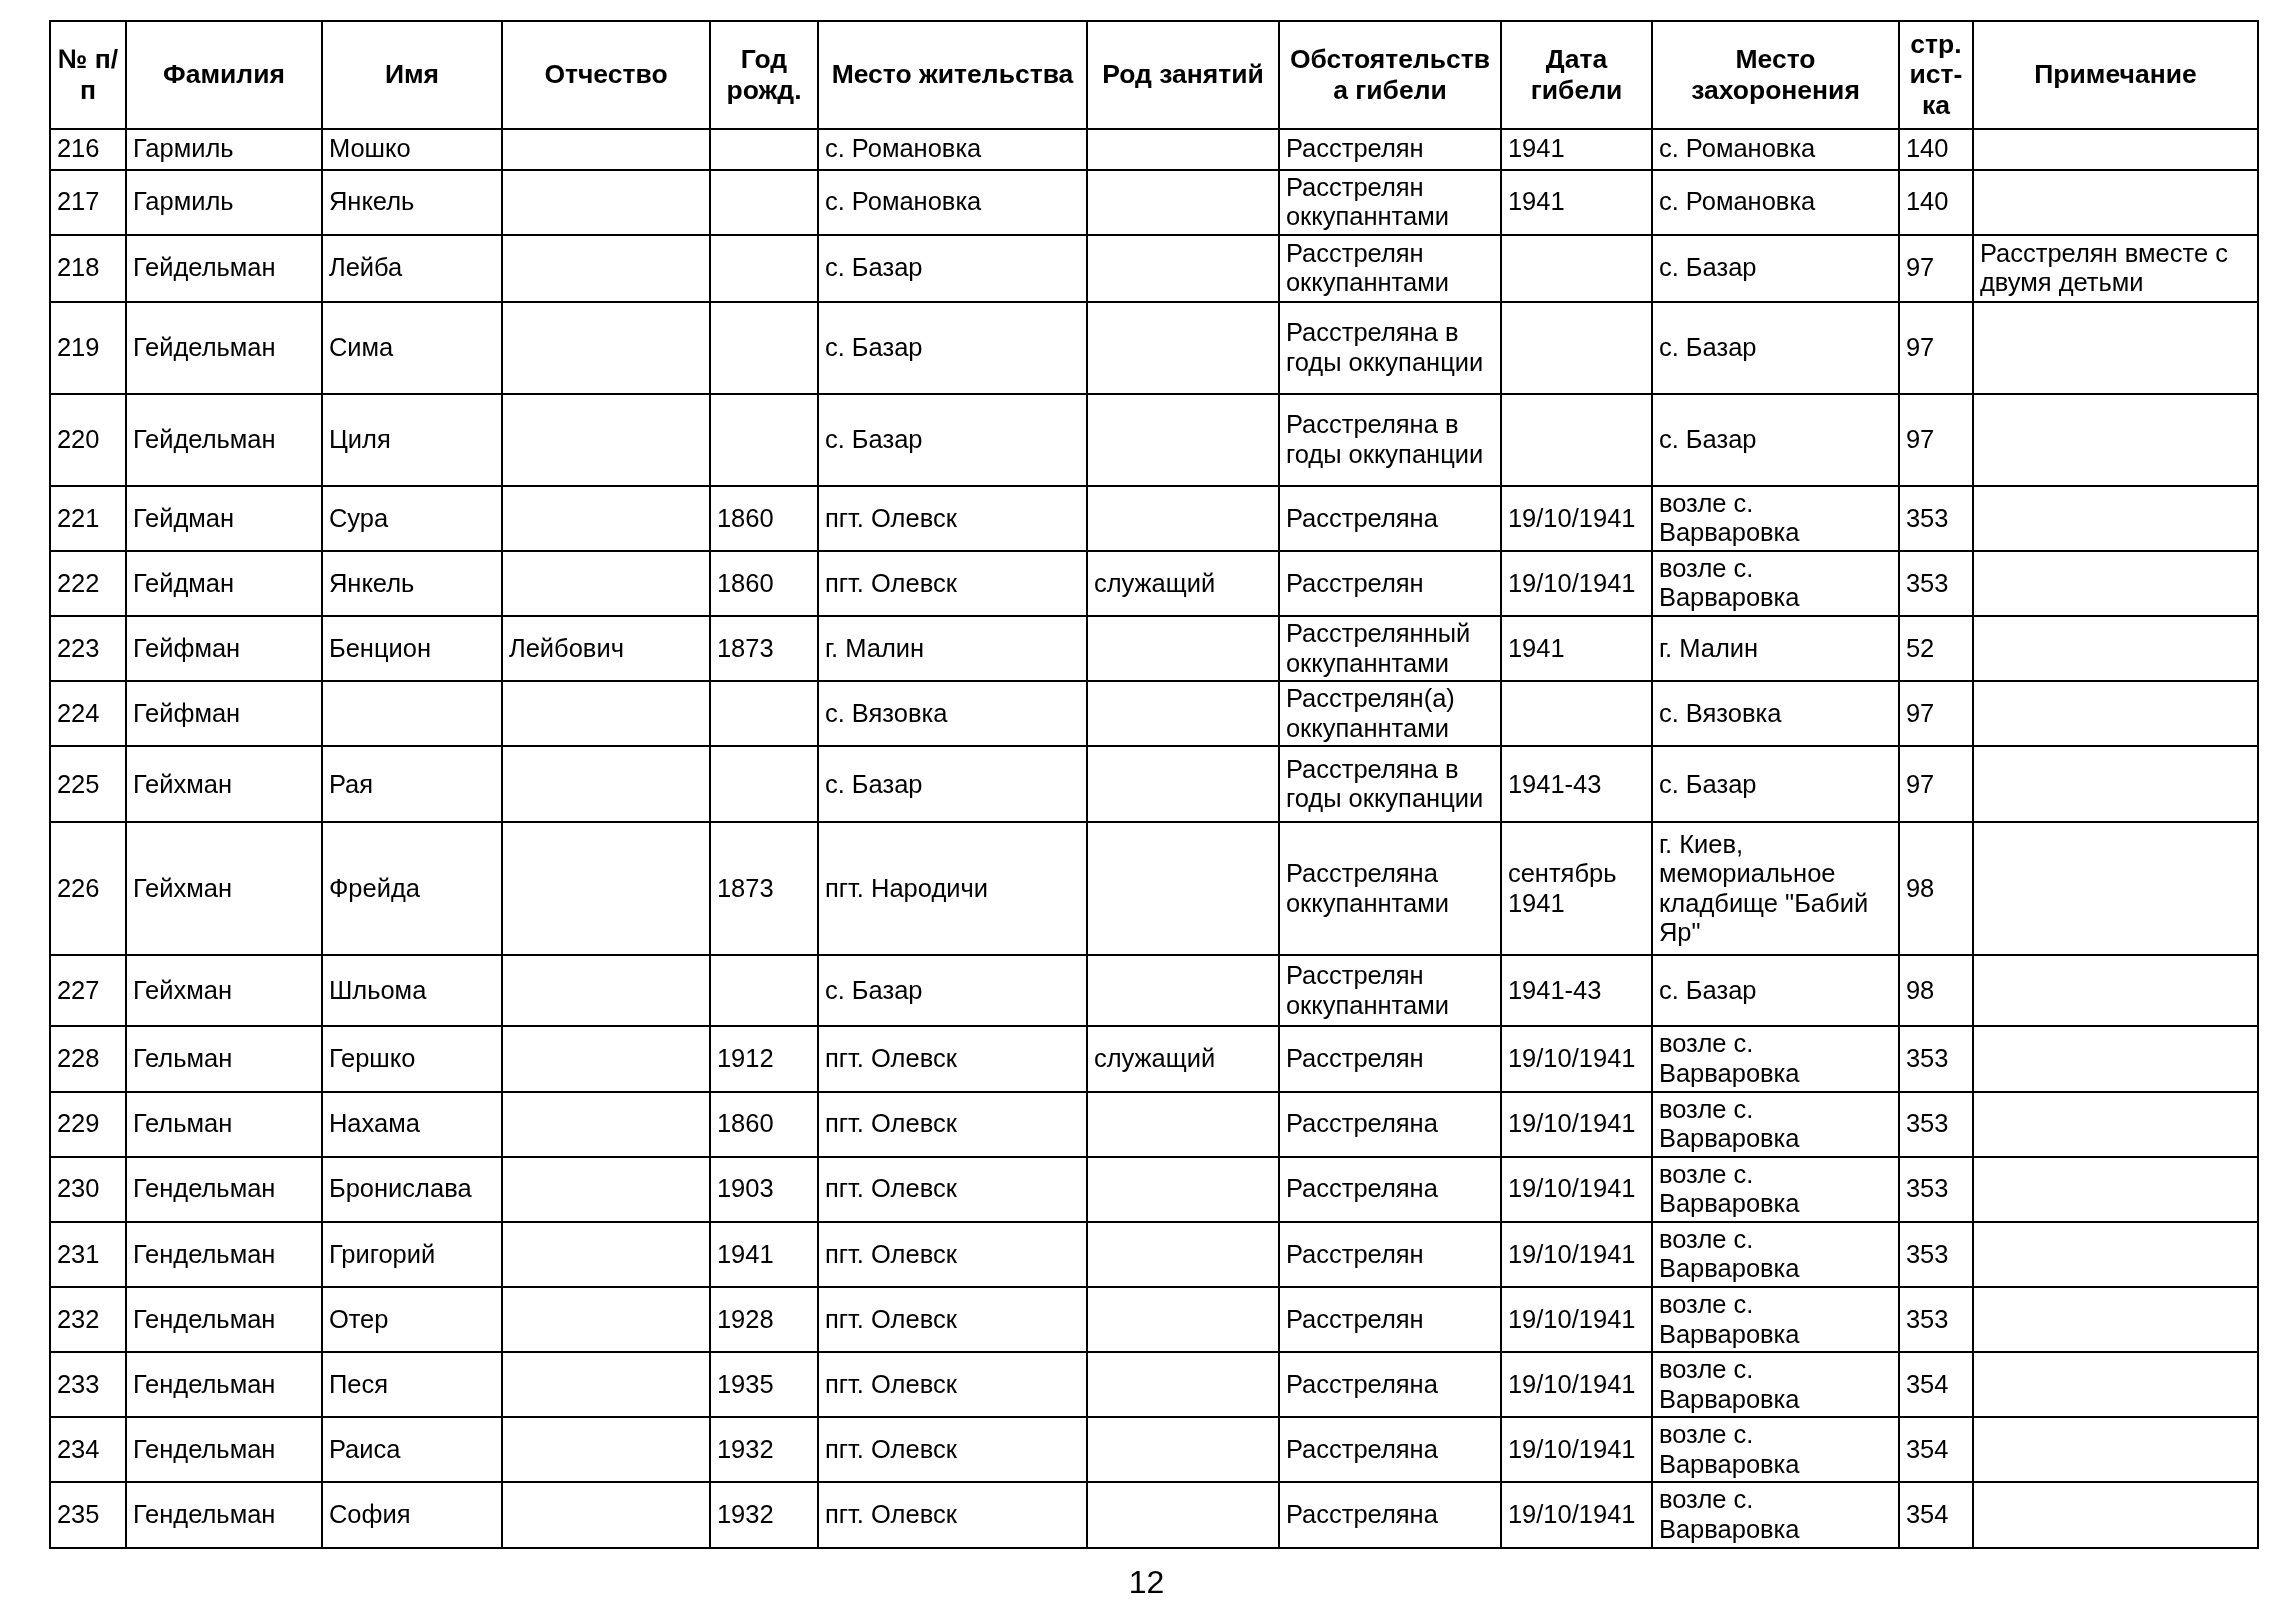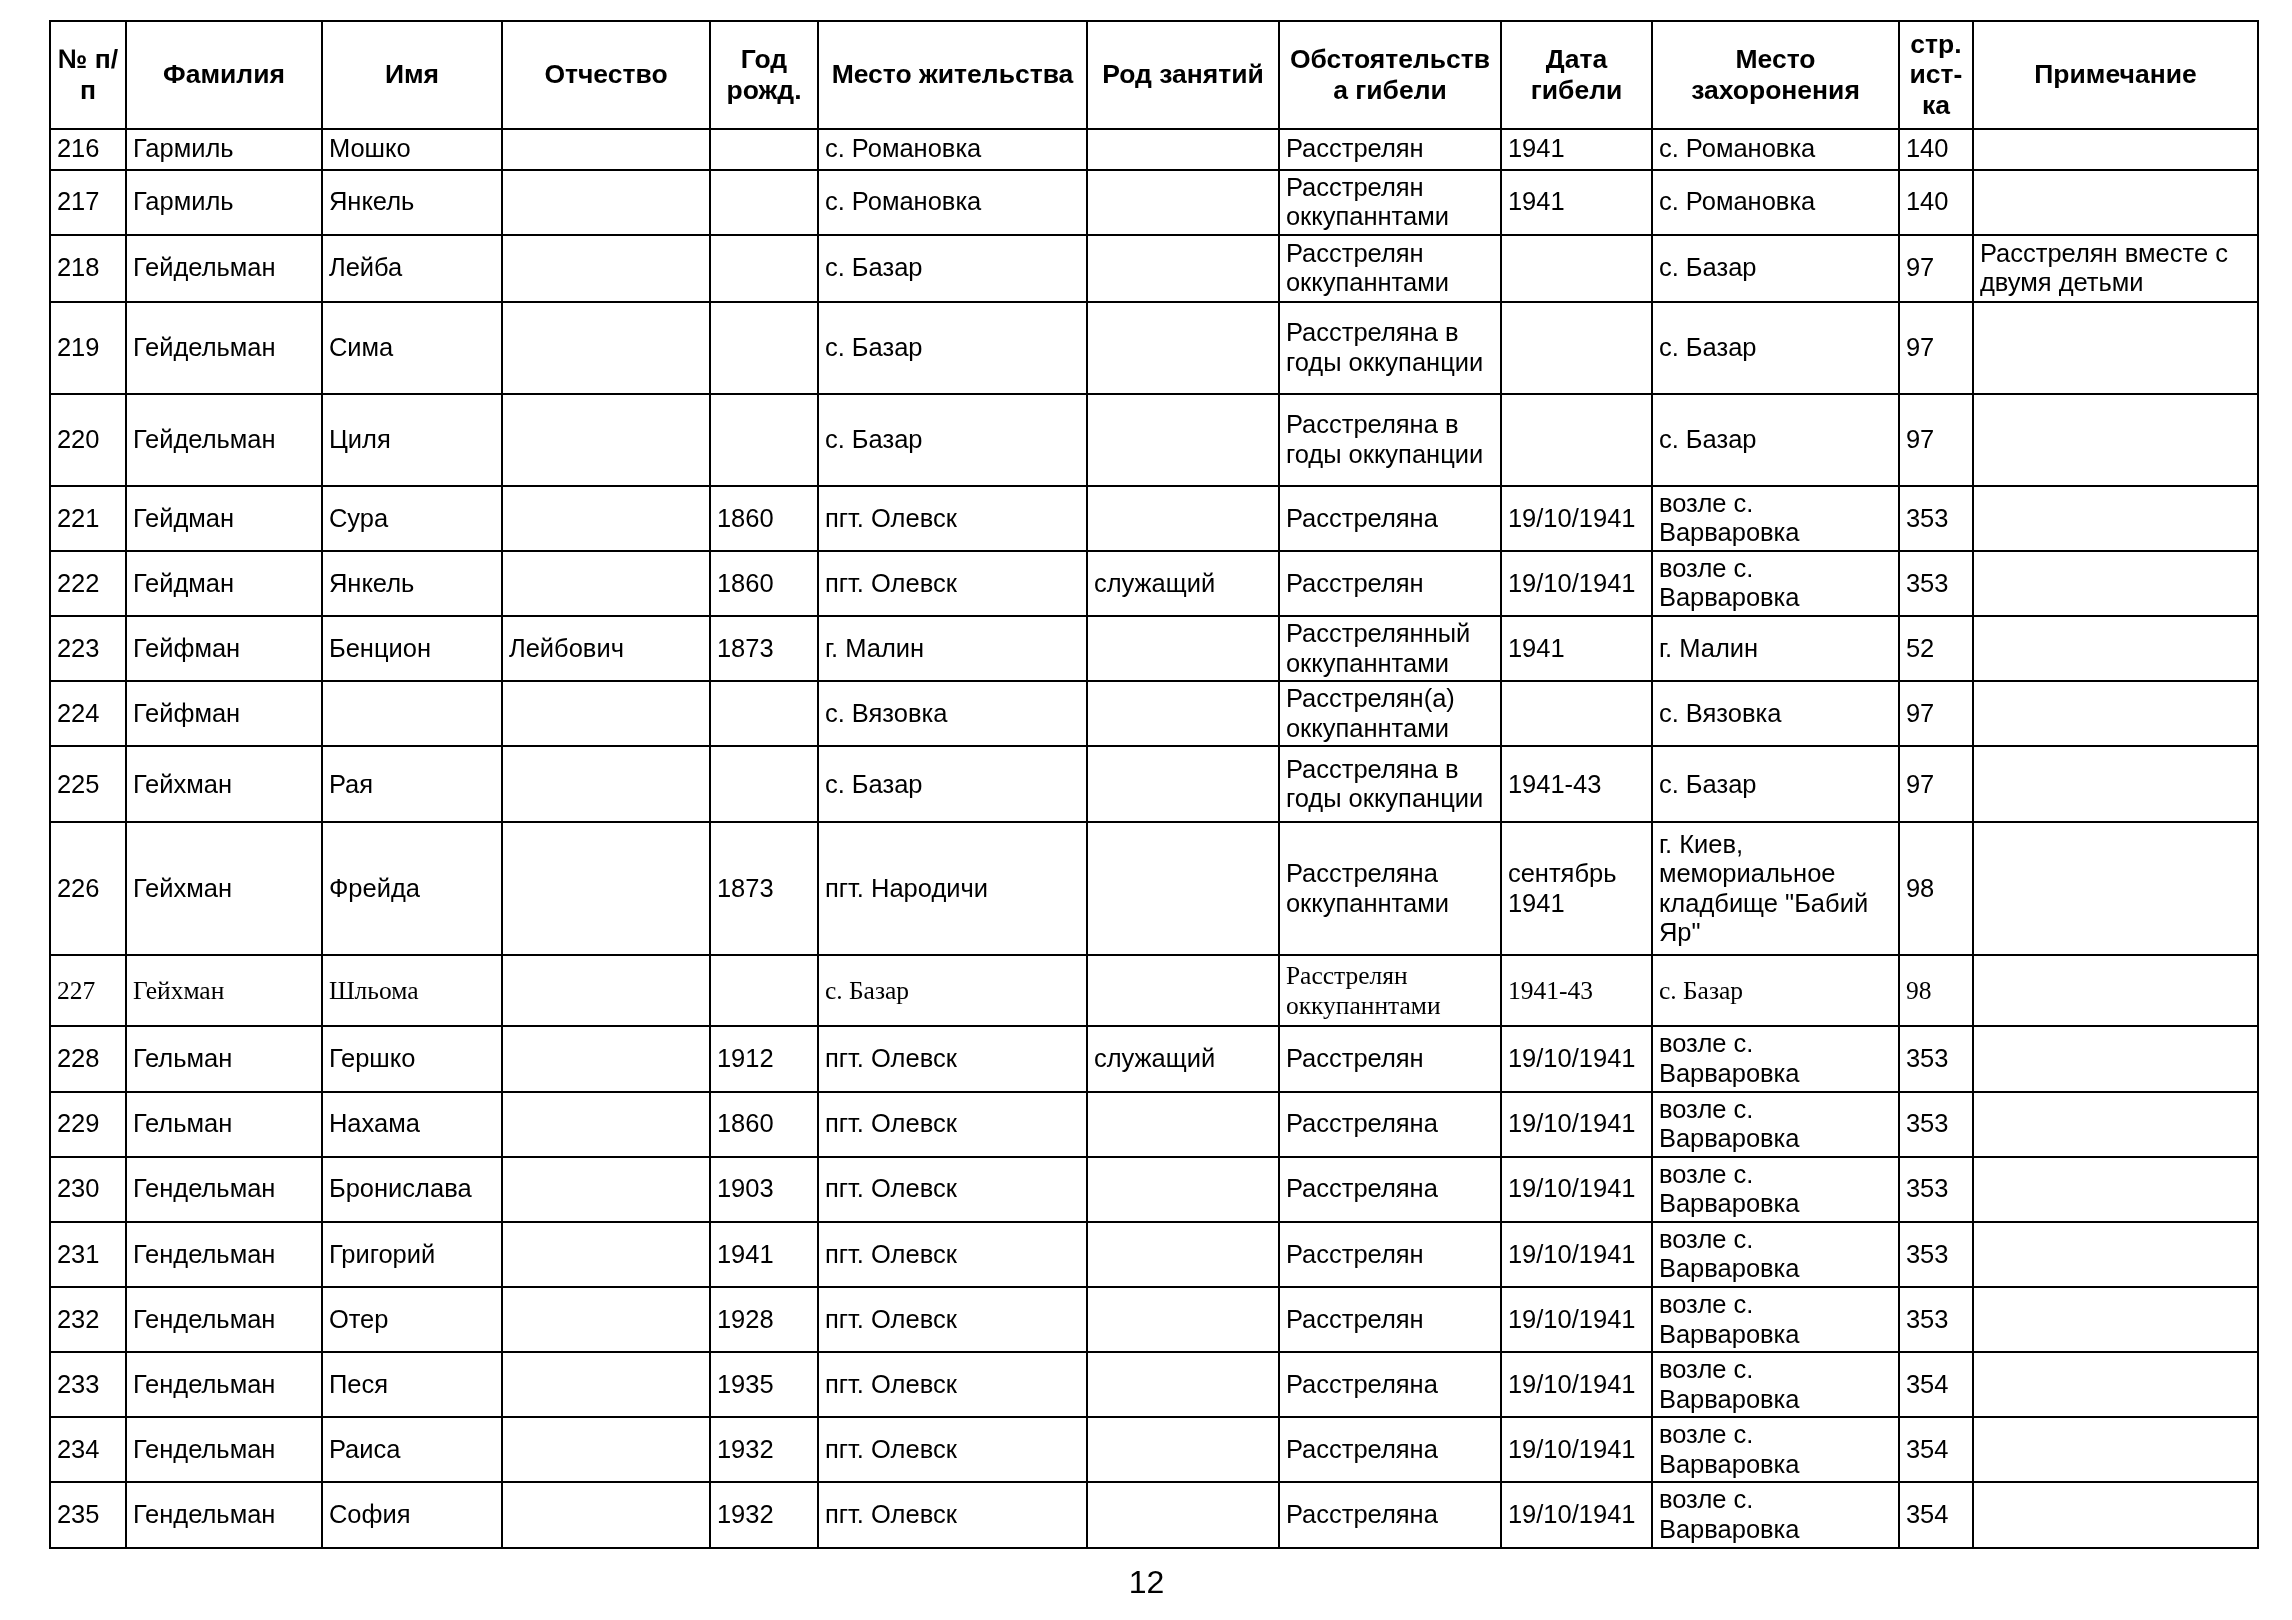--- a/index.html
+++ b/index.html
@@ -65,21 +65,21 @@
   
   thead tr { height: 108px; }
   tbody tr { height: 65px; }
   tbody tr:nth-child(1)  { height: 41px; }
   tbody tr:nth-child(2)  { height: 59px; }
   tbody tr:nth-child(3)  { height: 67px; border-radius: 13px; }
   tbody tr:nth-child(4)  { height: 92px; padding-left: 8px; }
   tbody tr:nth-child(5)  { height: 92px; }
   tbody tr:nth-child(10) { height: 76px; border-radius: 21px; }
   tbody tr:nth-child(11) { height: 133px; }
-  tbody tr:nth-child(12) { height: 71px; font-family: Liberation Serif, serif; }
+  tbody tr:nth-child(12) { height: 71px; }
   .page-number {
     width: 2195px;
     text-align: center;
     margin-top: 15.7px;
     font-size: 32px;
   }
 </style>
 </head>
 <body>
 

